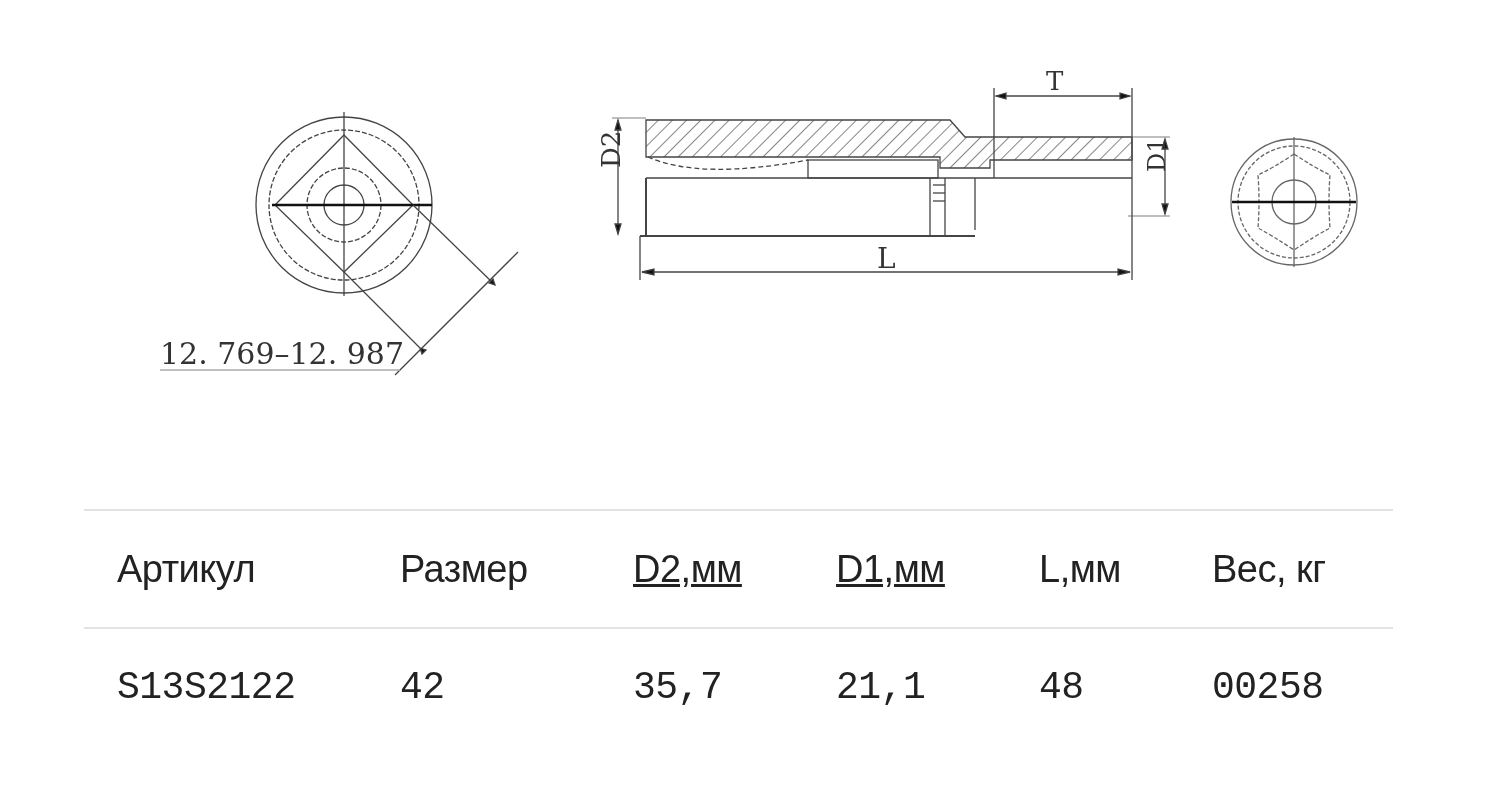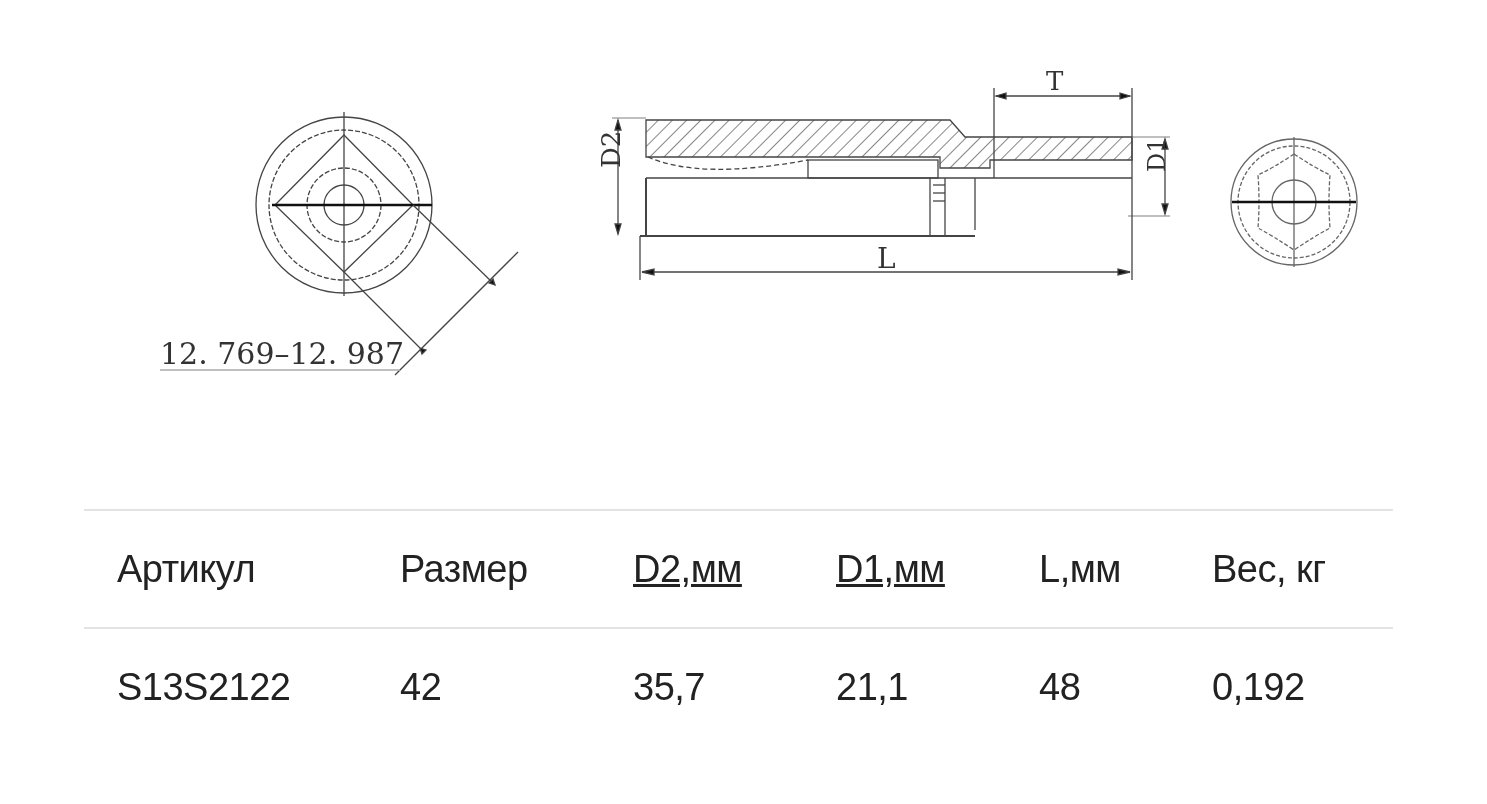--- a/index.html
+++ b/index.html
@@ -4,21 +4,21 @@
 <style>
   html, body { margin: 0; padding: 0; background: #ffffff; }
   body { width: 1487px; height: 804px; position: relative; overflow: hidden;
          font-family: "Liberation Sans", sans-serif; color: #222222; }
   .drawing { position: absolute; left: 0; top: 0; width: 1487px; height: 420px; }
   .spec-table { position: absolute; left: 84px; top: 495px; width: 1309px;
                 border-collapse: collapse; margin-top: 14px; }
   .spec-table th, .spec-table td { text-align: left; font-weight: normal;
                 font-size: 38px; letter-spacing: -0.5px; padding: 0 0 0 33px; color: #222; }
   .spec-table thead tr { height: 118px; border-top: 2px solid #e3e3e6; border-bottom: 2px solid #e3e3e6; }
-  .spec-table tbody tr { height: 118px; }
+  .spec-table tbody tr { height: 118px; font-family: Liberation Mono, monospace; }
   .c1 { width: 250px; } .c2 { width: 200px; } .c3 { width: 170px; text-decoration: underline; }
   .c4 { width: 170px; text-decoration: underline; } .c5 { width: 140px; }
   .dimtext { font-family: "DejaVu Serif", serif; fill: #333; }
 </style>
 </head>
 <body>
 
 <svg class="drawing" viewBox="0 0 1487 420" xmlns="http://www.w3.org/2000/svg">
 
   <g stroke="#444" fill="none" stroke-width="1.3">
@@ -105,16 +105,16 @@
       <th>Вес, кг</th>
     </tr>
   </thead>
   <tbody>
     <tr>
       <td>S13S2122</td>
       <td>42</td>
       <td>35,7</td>
       <td>21,1</td>
       <td>48</td>
-      <td>0,192</td>
+      <td>00258</td>
     </tr>
   </tbody>
 </table>
 
 </body></html>

